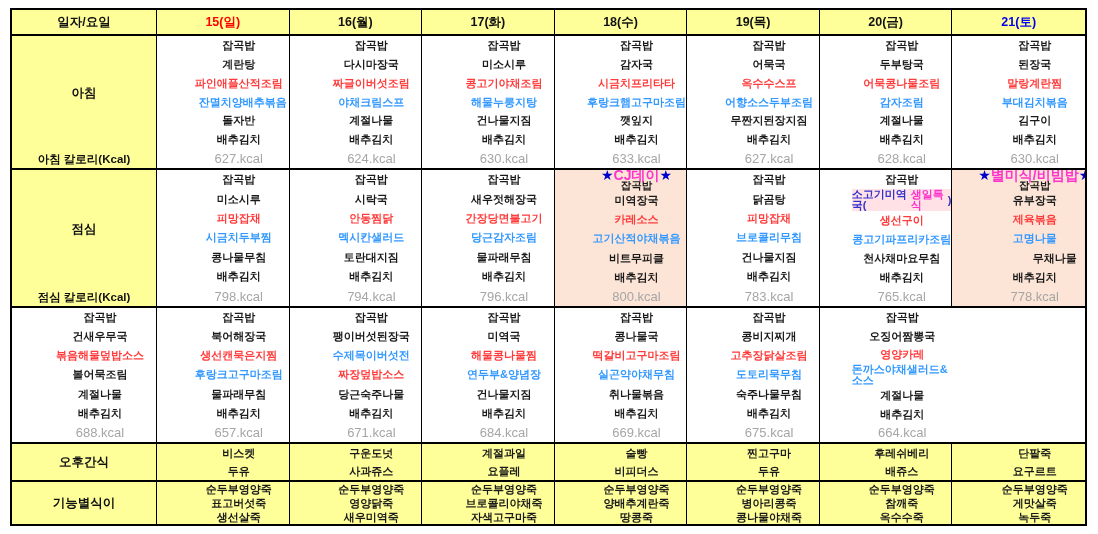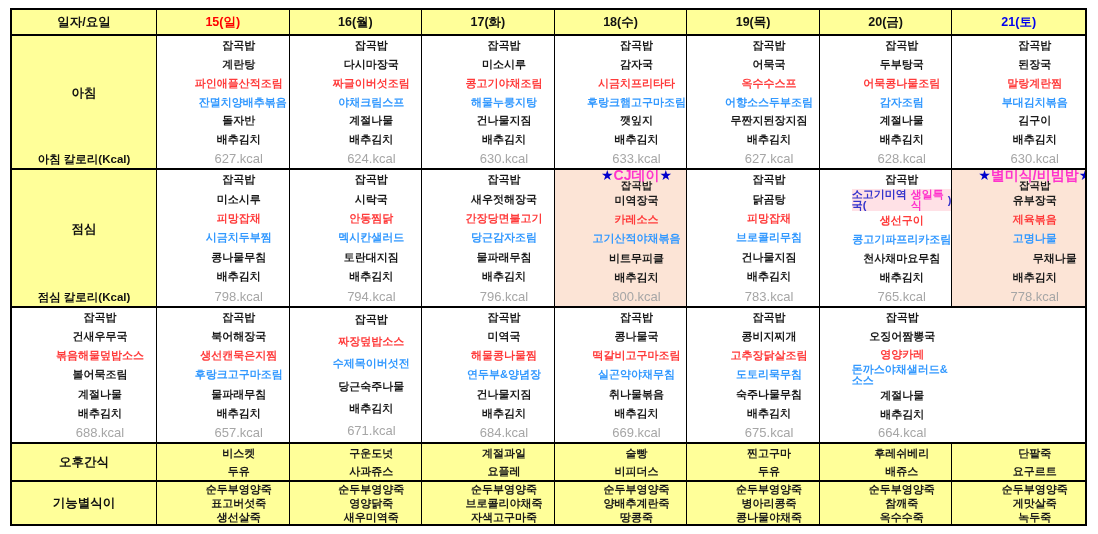--- a/index.html
+++ b/index.html
@@ -213,22 +213,23 @@
           <div class="slot" style="color: rgb(26, 26, 26);">잡곡밥</div>
           <div class="slot" style="color: rgb(26, 26, 26);">북어해장국</div>
           <div class="slot" style="color: rgb(255, 59, 59);">생선캔묵은지찜</div>
           <div class="slot" style="color: rgb(51, 153, 255);">후랑크고구마조림</div>
           <div class="slot" style="color: rgb(26, 26, 26);">물파래무침</div>
           <div class="slot" style="color: rgb(26, 26, 26);">배추김치</div>
           <div class="slot kcal">657.kcal</div>
         </div>
         <div class="cell day-cell">
           <div class="slot" style="color: rgb(26, 26, 26);">잡곡밥</div>
+          <div class="slot" style="color: rgb(26, 26, 26);">팽이버섯된장국</div>
+          <div class="slot" style="color: rgb(51, 153, 255);">수제목이버섯전</div>
           <div class="slot" style="color: rgb(255, 59, 59);">짜장덮밥소스</div>
-          <div class="slot" style="color: rgb(51, 153, 255);">수제목이버섯전</div>
           <div class="slot" style="color: rgb(26, 26, 26);">당근숙주나물</div>
           <div class="slot" style="color: rgb(26, 26, 26);">배추김치</div>
           <div class="slot kcal">671.kcal</div>
         </div>
         <div class="cell day-cell">
           <div class="slot" style="color: rgb(26, 26, 26);">잡곡밥</div>
           <div class="slot" style="color: rgb(26, 26, 26);">미역국</div>
           <div class="slot" style="color: rgb(255, 59, 59);">해물콩나물찜</div>
           <div class="slot" style="color: rgb(51, 153, 255);">연두부&amp;양념장</div>
           <div class="slot" style="color: rgb(26, 26, 26);">건나물지짐</div>

